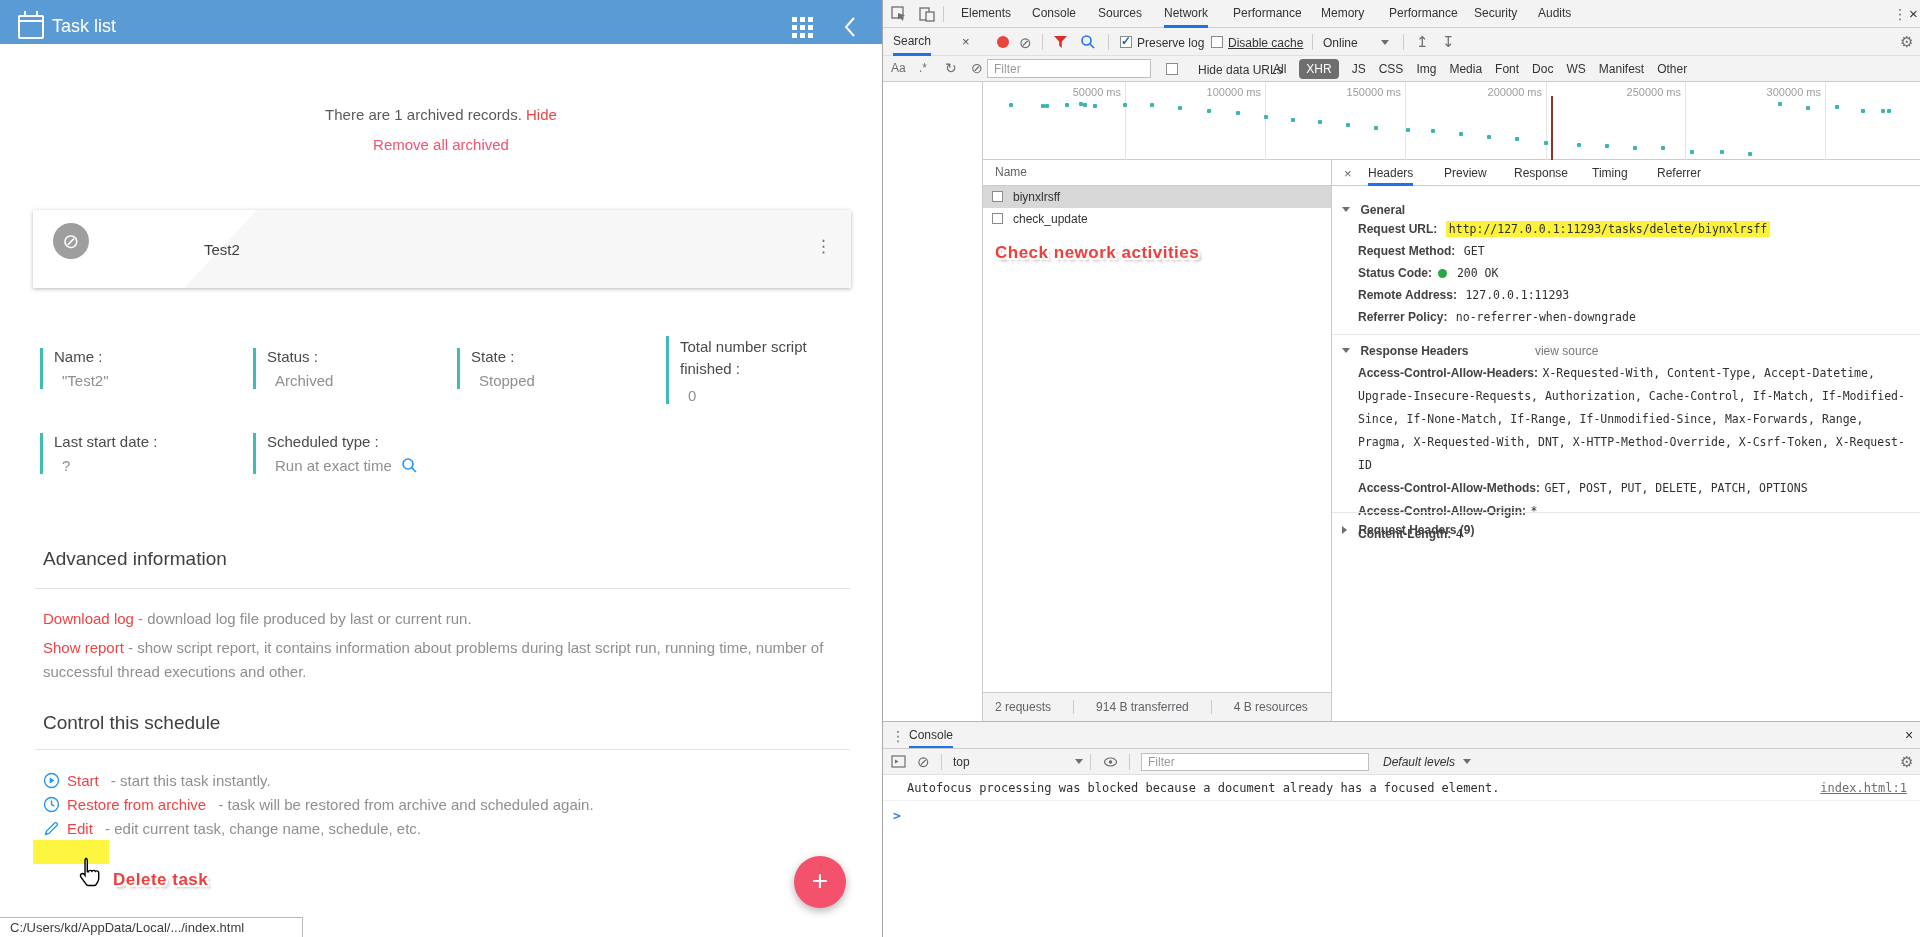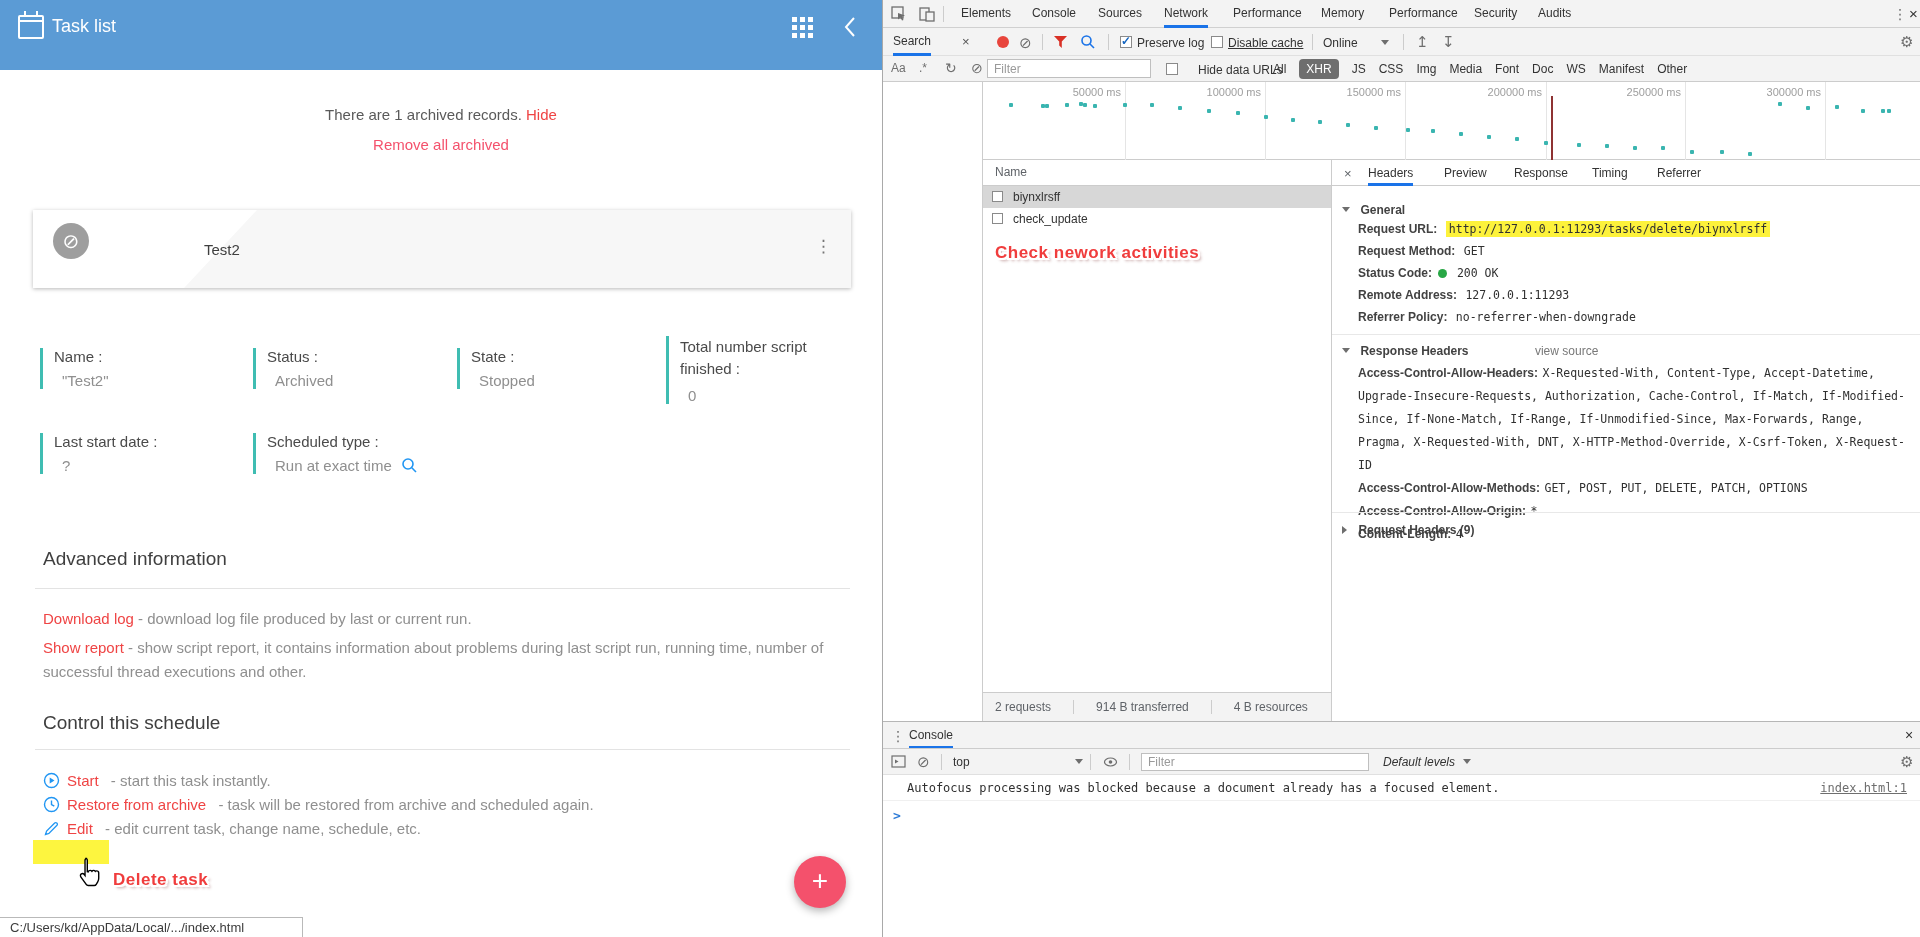--- a/index.html
+++ b/index.html
@@ -1,21 +1,21 @@
 <!DOCTYPE html>
 <html><head>
 <meta charset="utf-8">
 <style>
   html,body{margin:0;padding:0;background:#e8e8e8;}
   .page{position:relative;width:1920px;height:937px;background:#fff;overflow:hidden;
         font-family:"Liberation Sans",sans-serif;}
   .abs{position:absolute;}
 
   
-  .app-header{left:0;top:0;width:882px;height:70px;background:#5b9bd5;}
+  .app-header{left:0;top:0;width:882px;height:44px;background:#5b9bd5;}
   .app-title{left:52px;top:16px;color:#fff;font-size:18px;font-weight:400;}
   .cal{left:18px;top:15px;width:22px;height:20px;border:2px solid #fff;border-radius:2px;}
   .cal:before,.cal:after{content:"";position:absolute;top:-6px;width:2px;height:5px;background:#fff;}
   .cal:before{left:4px;}.cal:after{right:4px;}
   .cal .bar{position:absolute;left:0;top:3px;width:100%;height:2px;background:#fff;}
   .grid9{left:792px;top:17px;width:21px;height:21px;display:grid;grid-template-columns:repeat(3,5px);
          grid-template-rows:repeat(3,5px);gap:3px;}
   .grid9 span{background:#fff;width:5px;height:5px;}
   .centered{left:0;width:882px;text-align:center;font-size:15px;color:#5a5a5a;}
   a.applink{color:#ef4444;text-decoration:none;cursor:pointer;}

